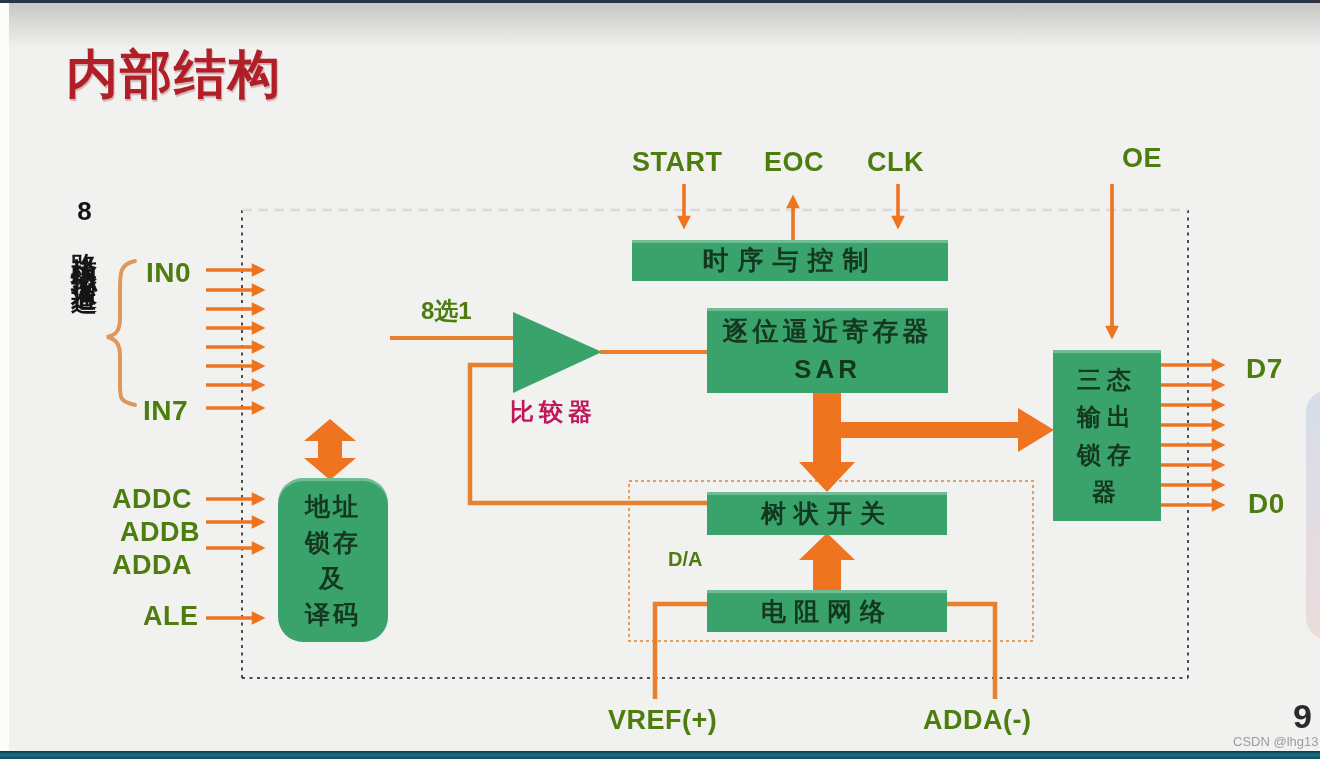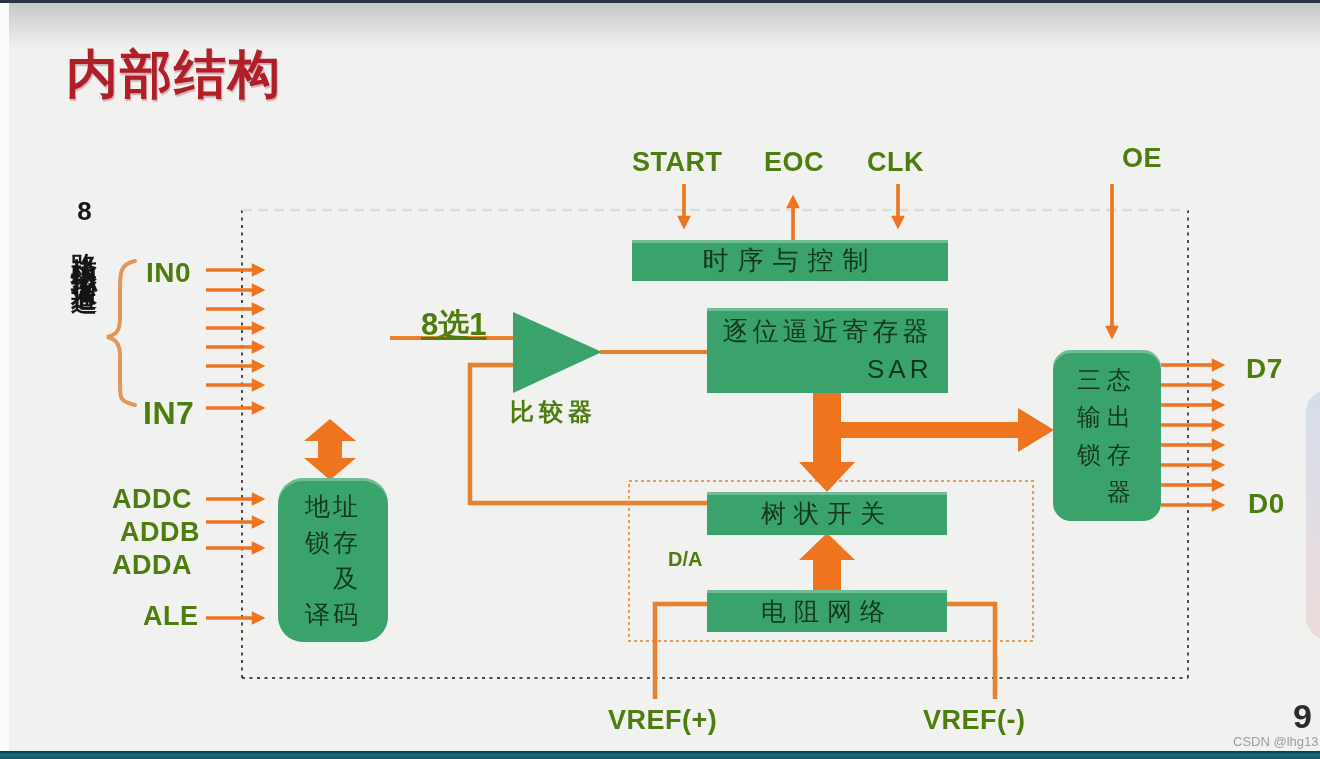--- a/index.html
+++ b/index.html
@@ -24,29 +24,29 @@
   .pin{font-size:27px;letter-spacing:.5px;}
   .title{left:66px;top:46px;font-size:52px;color:#b01e28;letter-spacing:2px;
     text-shadow:1px 2px 1px rgba(130,25,35,.30);}
   .vtext{left:70px;top:196px;font-size:26px;writing-mode:vertical-lr;
     text-orientation:upright;letter-spacing:6px;height:268px;color:#141516;}
   .page-num{left:1293px;top:698px;font-size:34px;color:#2b2b2d;}
   .watermark{left:1233px;top:735px;font-size:13px;font-weight:400;color:#989da6;}
 
   
   .blk{position:absolute;background:#3aa36b;box-shadow:inset 0 3px 0 rgba(255,255,255,.28);
-    display:flex;align-items:center;justify-content:center;text-align:right;
-    color:#14371f;font-weight:normal;white-space:pre-line;}
+    display:flex;align-items:center;justify-content:center;text-align:center;
+    color:#14371f;font-weight:bold;white-space:pre-line;}
   .blk-analog{left:278px;top:253px;width:112px;height:167px;font-size:25px;line-height:1.55;letter-spacing:3px;}
   .blk-addr{left:278px;top:478px;width:110px;height:164px;font-size:25px;line-height:1.45;letter-spacing:3px;border-radius:25px;}
   .blk-timing{left:632px;top:240px;width:316px;height:41px;font-size:26px;letter-spacing:9px;}
   .blk-sar{left:707px;top:308px;width:241px;height:85px;font-size:26px;line-height:1.45;letter-spacing:4px;}
   .blk-tree{left:707px;top:492px;width:240px;height:43px;font-size:25px;letter-spacing:8px;}
   .blk-res{left:707px;top:590px;width:240px;height:42px;font-size:25px;letter-spacing:8px;}
-  .blk-tri{left:1053px;top:350px;width:108px;height:171px;font-size:24px;line-height:1.55;letter-spacing:6px;border-radius:18px;}
+  .blk-tri{left:1053px;top:350px;width:108px;height:171px;font-size:24px;line-height:1.55;letter-spacing:6px;}
 
   svg.layer{position:absolute;left:0;top:0;}
 </style>
 </head>
 <body>
 
 <div id="stage">
 
   <div class="top-navy"></div>
   <div class="top-grad"></div>
@@ -121,40 +121,40 @@
 
     <polygon points="513,312 602,352 513,393" fill="#3aa36b"></polygon>
   </svg>
 
   <div class="lbl title">内部结构</div>
   <div class="lbl page-num">9</div>
   <div class="lbl watermark">CSDN @lhg13</div>
 
   <div class="lbl vtext">8路模拟输入通道</div>
   <div class="lbl pin" style="left:146px;top:258px;font-size:28px;">IN0</div>
-  <div class="lbl pin" style="left:143px;top:396px;font-size:32px;">IN7</div>
+  <div class="lbl pin" style="left:143px;top:396px;font-size:28px;">IN7</div>
 
   <div class="lbl pin" style="left:112px;top:485px;">ADDC</div>
   <div class="lbl pin" style="left:120px;top:518px;">ADDB</div>
   <div class="lbl pin" style="left:112px;top:551px;">ADDA</div>
   <div class="lbl pin" style="left:143px;top:602px;">ALE</div>
 
   <div class="lbl pin" style="left:632px;top:148px;">START</div>
   <div class="lbl pin" style="left:764px;top:148px;">EOC</div>
   <div class="lbl pin" style="left:867px;top:148px;">CLK</div>
   <div class="lbl pin" style="left:1090px;top:144px;margin-left:32px;">OE</div>
 
   <div class="lbl pin" style="left:1246px;top:354px;font-size:28px;">D7</div>
   <div class="lbl pin" style="left:1248px;top:489px;font-size:28px;">D0</div>
 
   <div class="lbl pin" style="left:608px;top:706px;">VREF(+)</div>
-  <div class="lbl pin" style="left:923px;top:706px;">VREF(-)</div>
+  <div class="lbl pin" style="left:923px;top:706px;">ADDA(-)</div>
 
-  <div class="lbl" style="left:421px;top:308px;font-size:31px;text-decoration:underline;">8选1</div>
-  <div class="lbl" style="left:510px;top:399px;font-size:24px;letter-spacing:5px;color:#4d7c0f;">比较器</div>
+  <div class="lbl" style="left:421px;top:298px;font-size:24px;">8选1</div>
+  <div class="lbl" style="left:510px;top:399px;font-size:24px;letter-spacing:5px;color:#be185d;">比较器</div>
   <div class="lbl" style="left:668px;top:548px;font-size:20px;">D/A</div>
 
   <div class="blk blk-addr">地址
 锁存
 及
 译码</div>
   <div class="blk blk-timing">时序与控制</div>
   <div class="blk blk-sar">逐位逼近寄存器
 SAR</div>
   <div class="blk blk-tree">树状开关</div>

